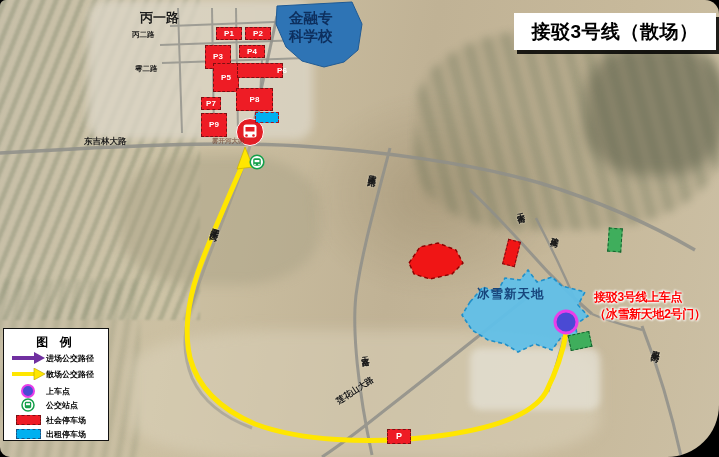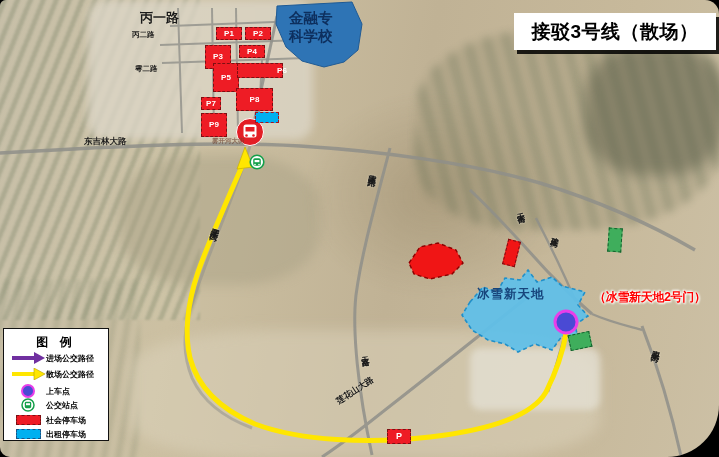--- a/index.html
+++ b/index.html
@@ -172,20 +172,21 @@
     <div class="lbl" style="left:334px;top:385px;font-size:8.5px;transform:rotate(-33deg);">莲花山大路</div>
     <div class="lbl vert" style="left:653px;top:344px;font-size:8.5px;transform:rotate(16deg);">泉眼大街</div>
 
     <div class="school-label">
       <div>金融专</div>
       <div>科学校</div>
     </div>
     <div class="venue-label">冰雪新天地</div>
 
     <div class="note">
+      <div>接驳3号线上车点</div>
       <div>（冰雪新天地2号门）</div>
     </div>
 
     <div class="title-box">
       <span>接驳3号线（散场）</span>
     </div>
 
     <div class="legend">
       <div class="lg-title">图  例</div>
       <div class="lg-row" style="top:22px;">

